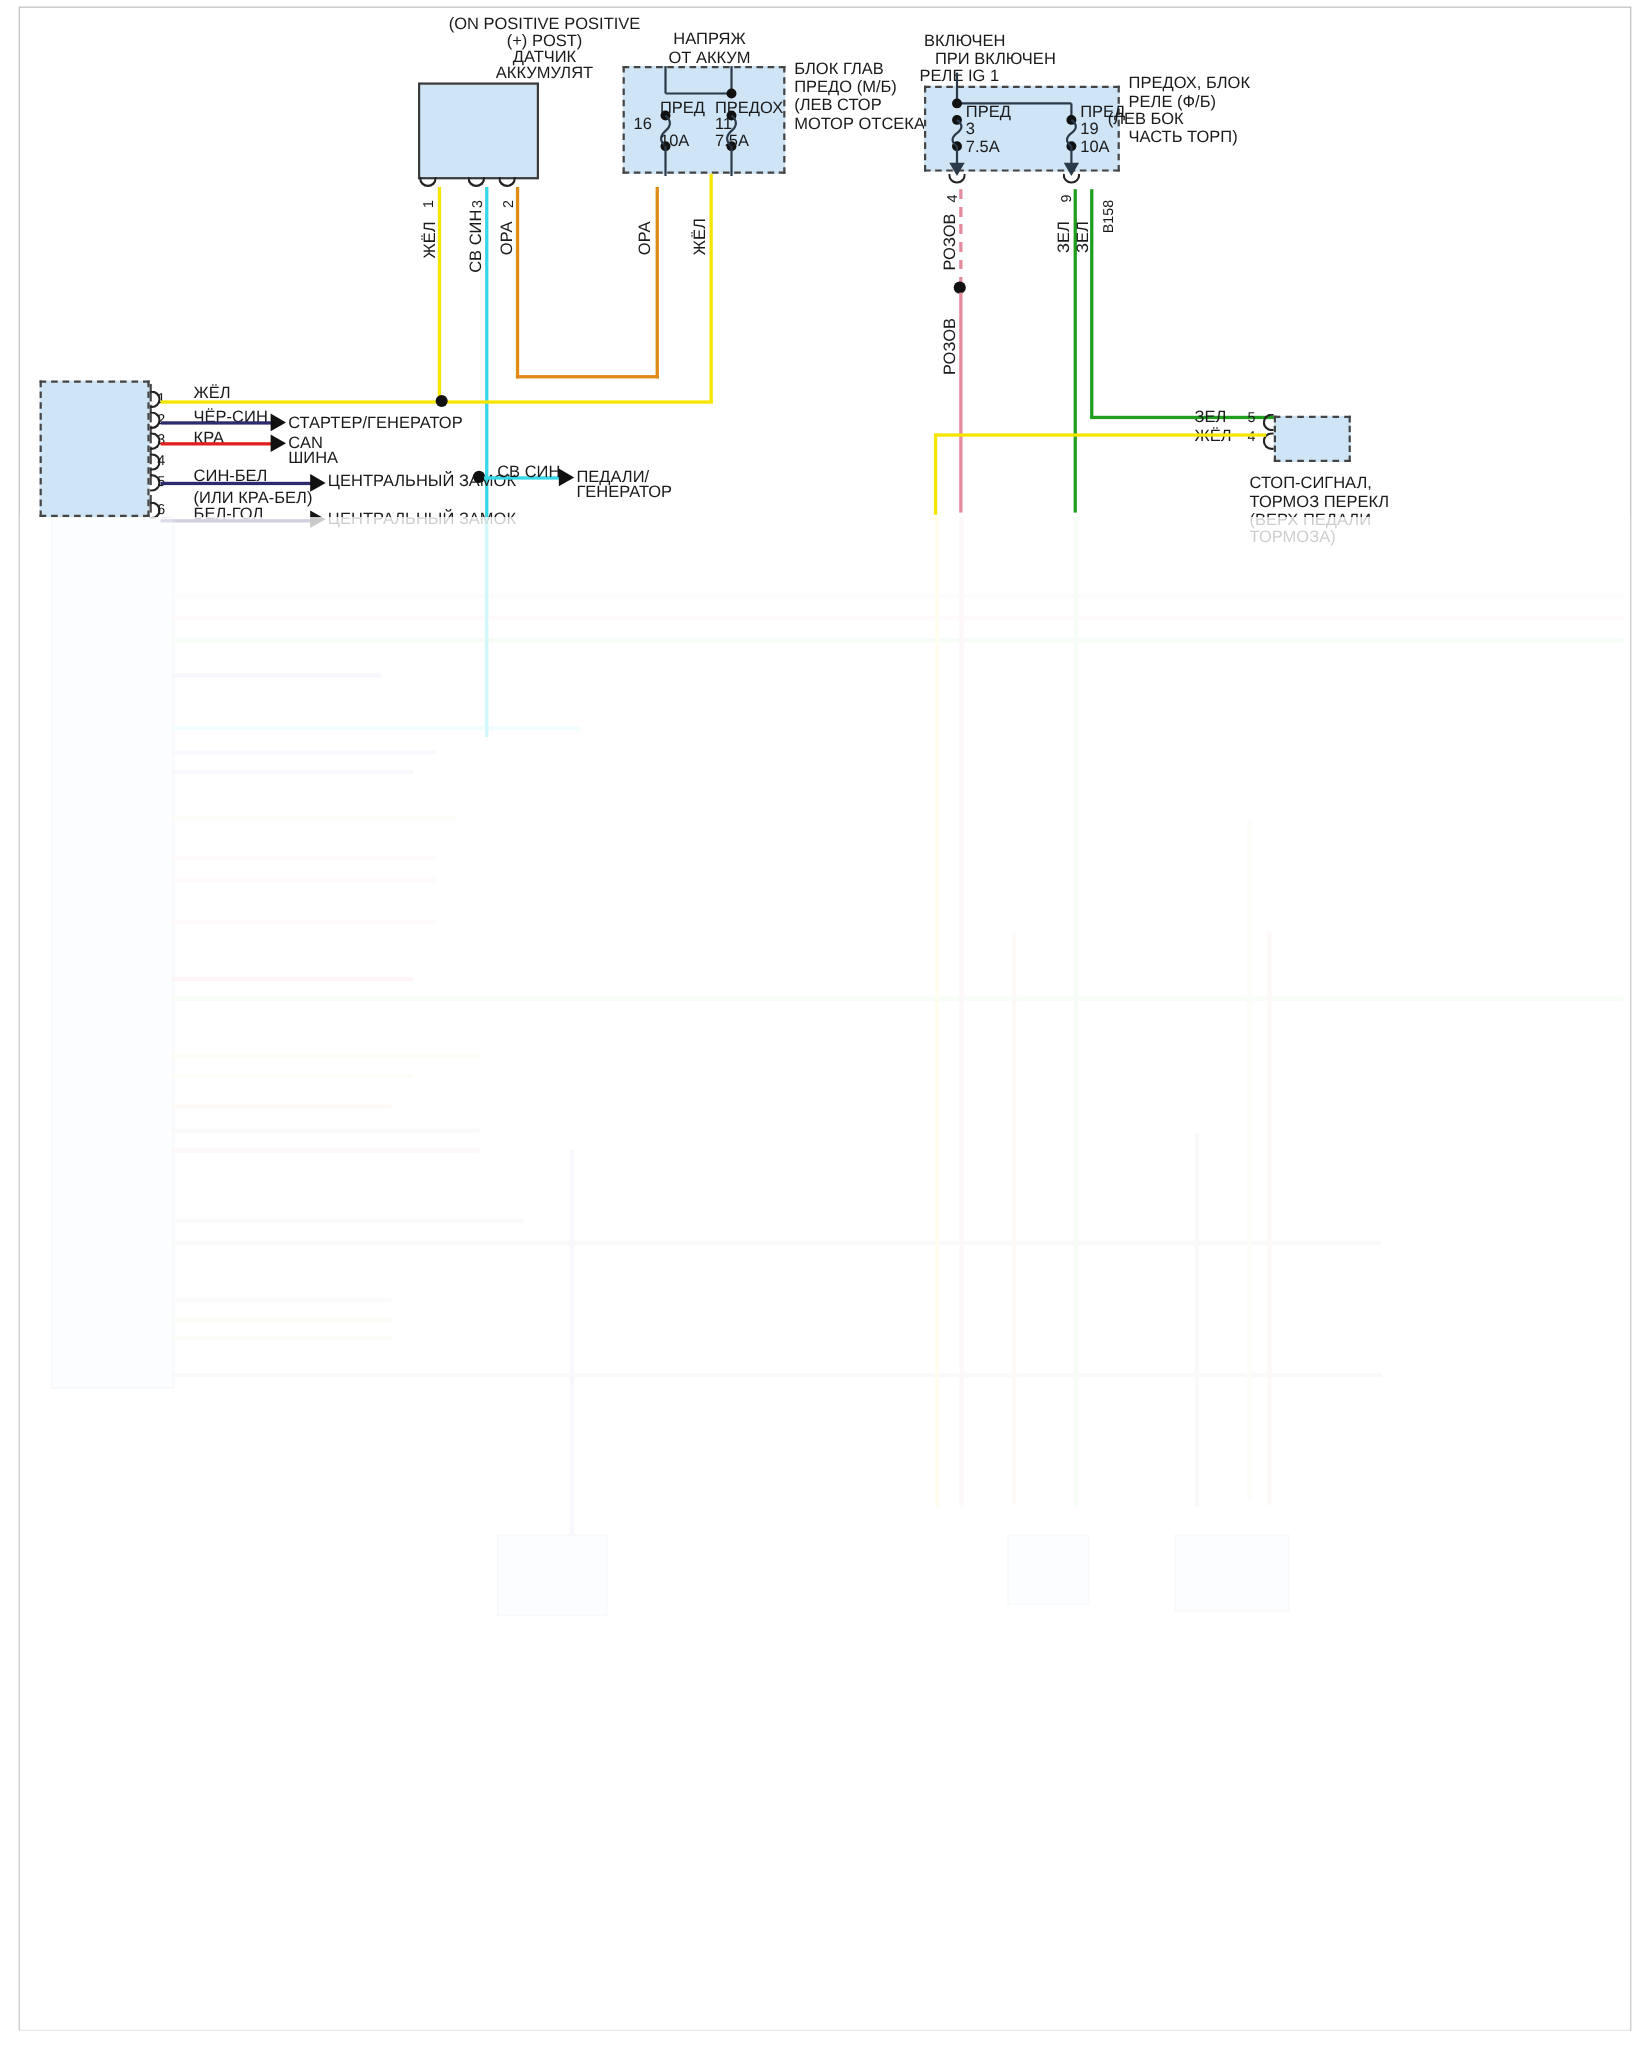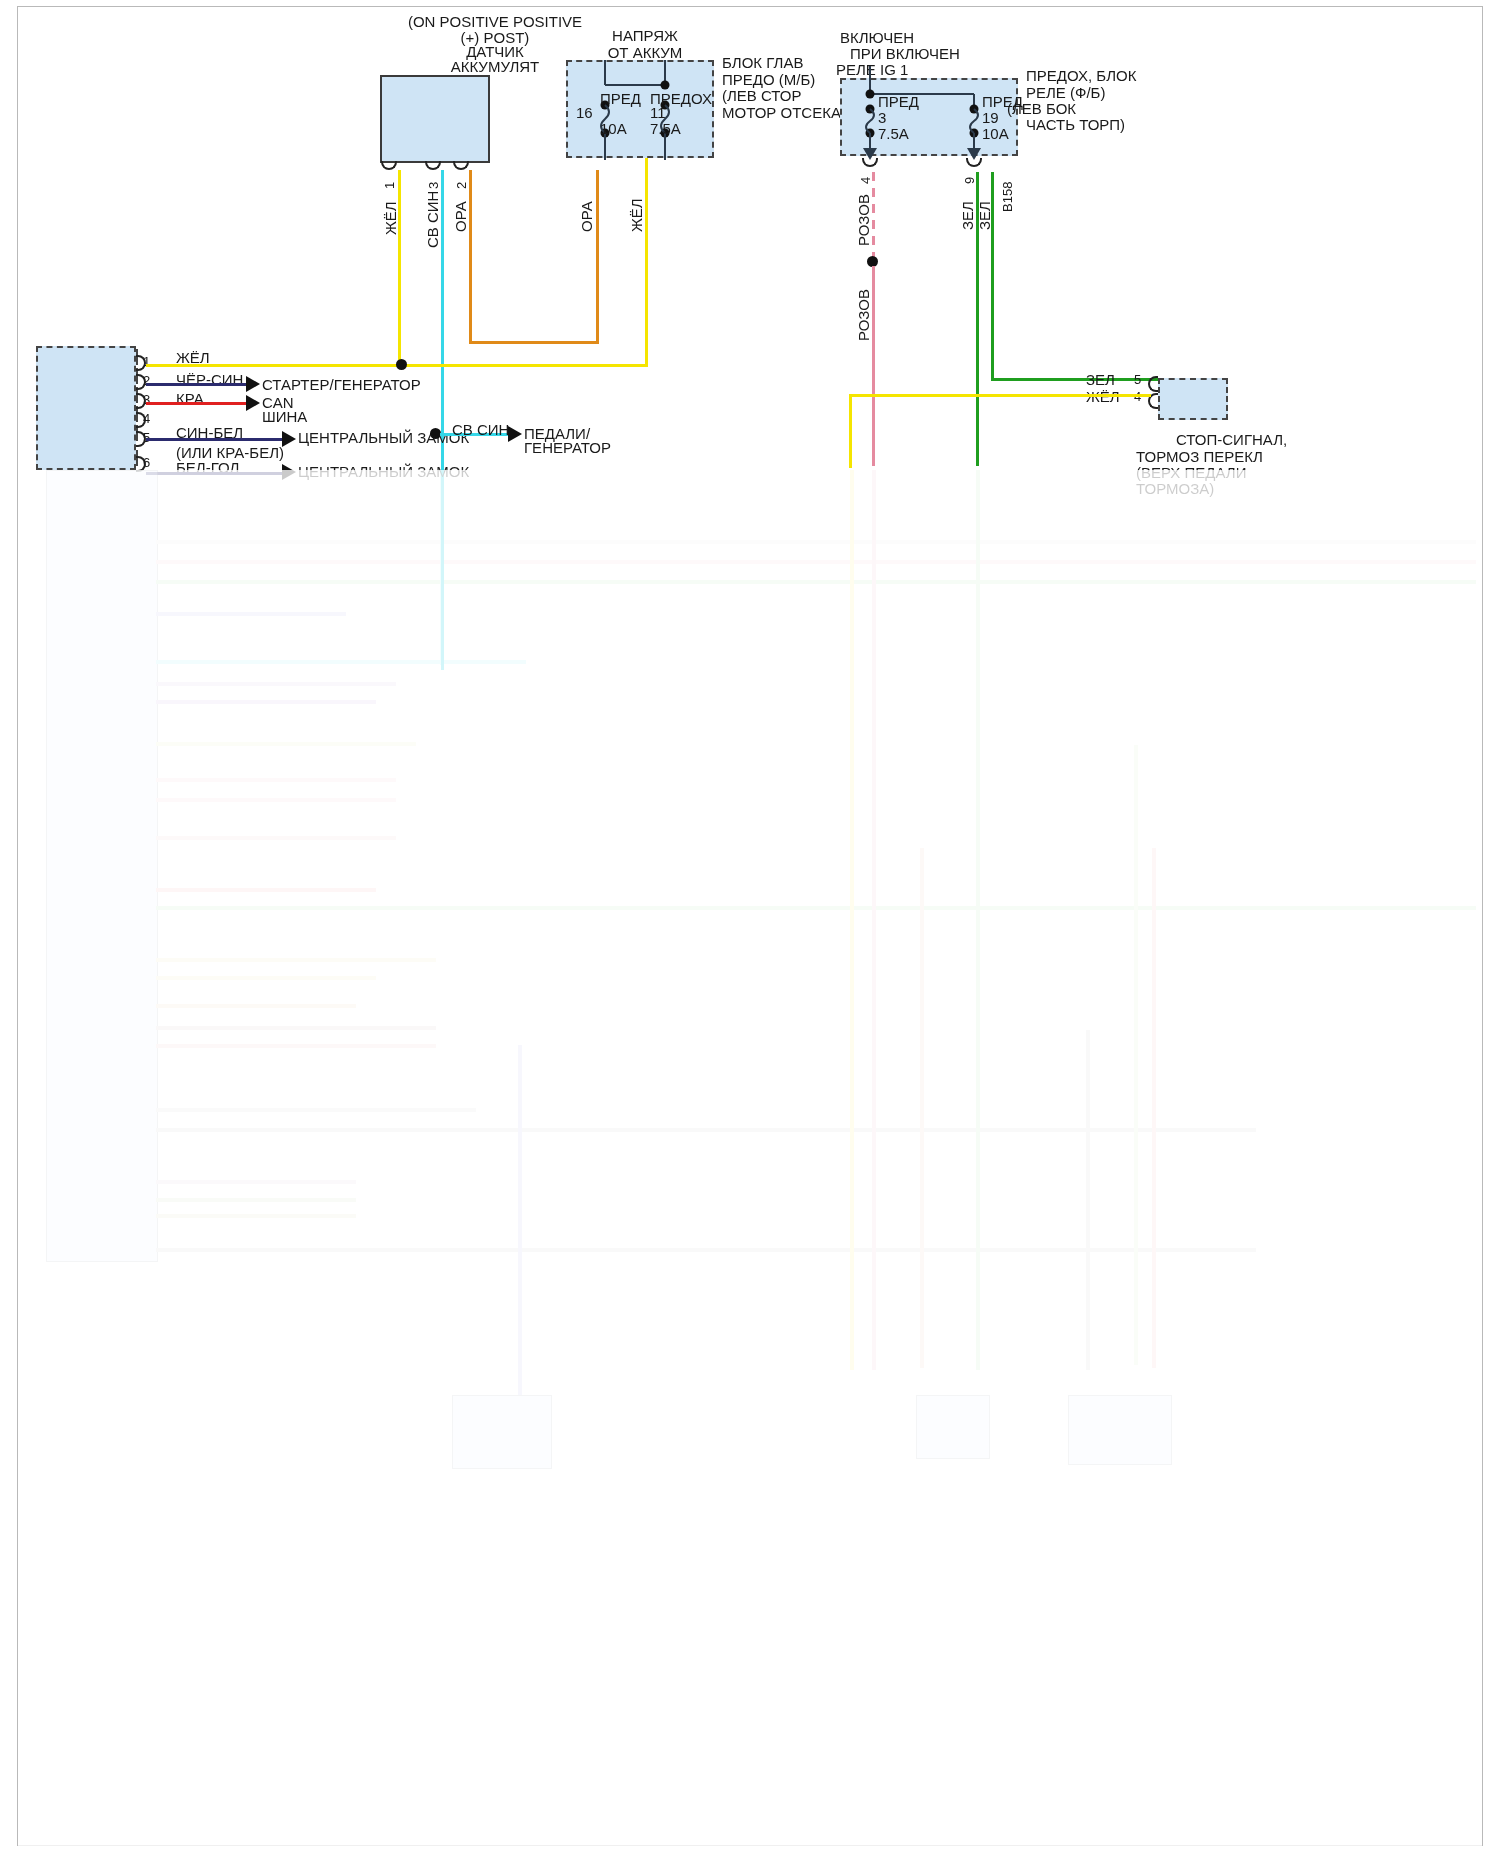--- a/index.html
+++ b/index.html
@@ -207,21 +207,21 @@
   <div class="pinL" style="left:1148px;top:376px;"></div>
   <div class="pinL" style="left:1148px;top:393px;"></div>
   <div class="txt" style="left:1086px;top:370px;">ЗЕЛ</div>
   <div class="txt" style="left:1134px;top:370px;font-size:13px;">5</div>
   <div class="txt" style="left:1086px;top:387px;">ЖЁЛ</div>
   <div class="txt" style="left:1134px;top:387px;font-size:13px;">4</div>
 
   <div class="wire h" style="left:851px;top:394px;width:300px;background:#f5e500;"></div>
   <div class="wire v" style="left:849px;top:394px;height:74px;background:#f5e500;"></div>
 
-  <div class="txt" style="left:1136px;top:430px;margin-left:40px;">СТОП-СИГНАЛ,</div>
+  <div class="txt" style="left:1136px;top:430px;">СТОП-СИГНАЛ,</div>
   <div class="txt" style="left:1136px;top:447px;">ТОРМОЗ ПЕРЕКЛ</div>
   <div class="txt" style="left:1136px;top:463px;">(ВЕРХ ПЕДАЛИ</div>
   <div class="txt" style="left:1136px;top:479px;">ТОРМОЗА)</div>
 
   <div class="ghost">
     <div class="gbox" style="left:46px;top:470px;width:110px;height:790px;"></div>
 
     <div class="gl" style="left:156px;top:540px;width:1320px;background:#cccccc;"></div>
     <div class="gl" style="left:156px;top:560px;width:1320px;background:#f0a0b0;"></div>
     <div class="gl" style="left:156px;top:580px;width:1320px;background:#7ad17a;"></div>

